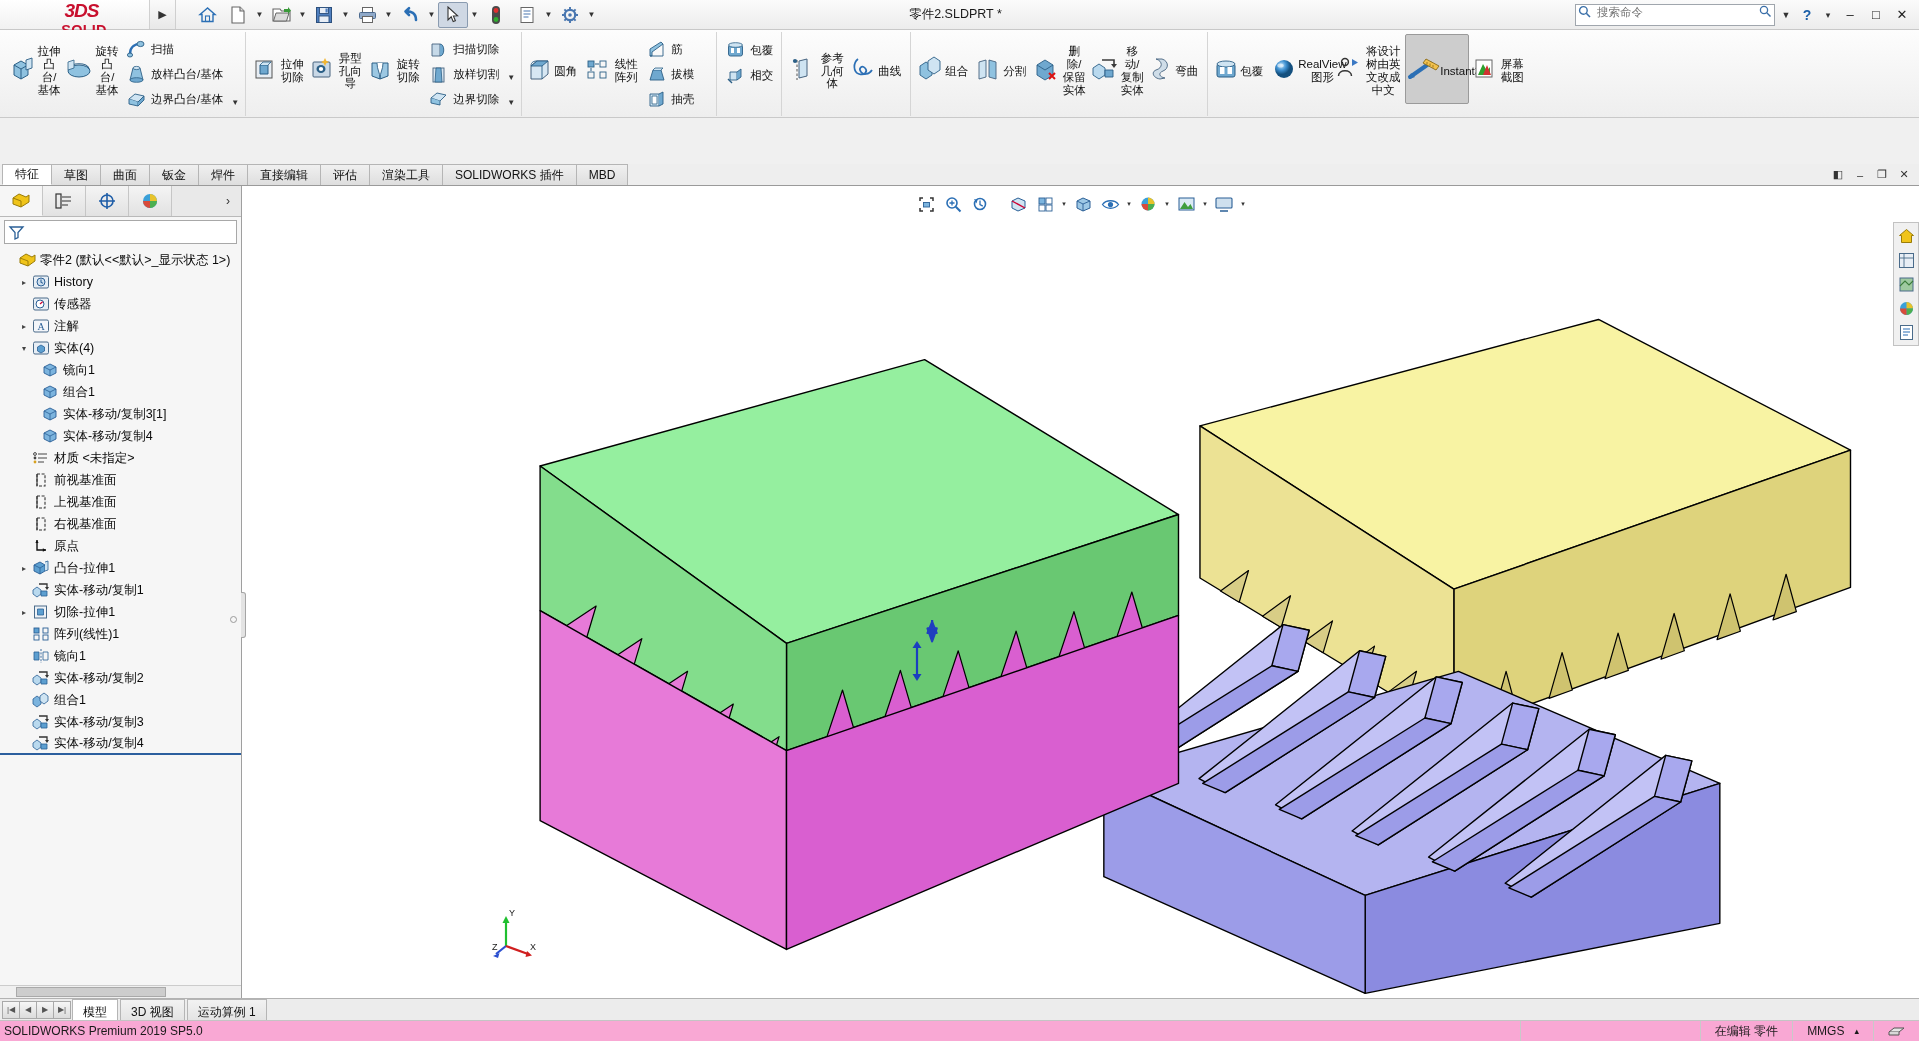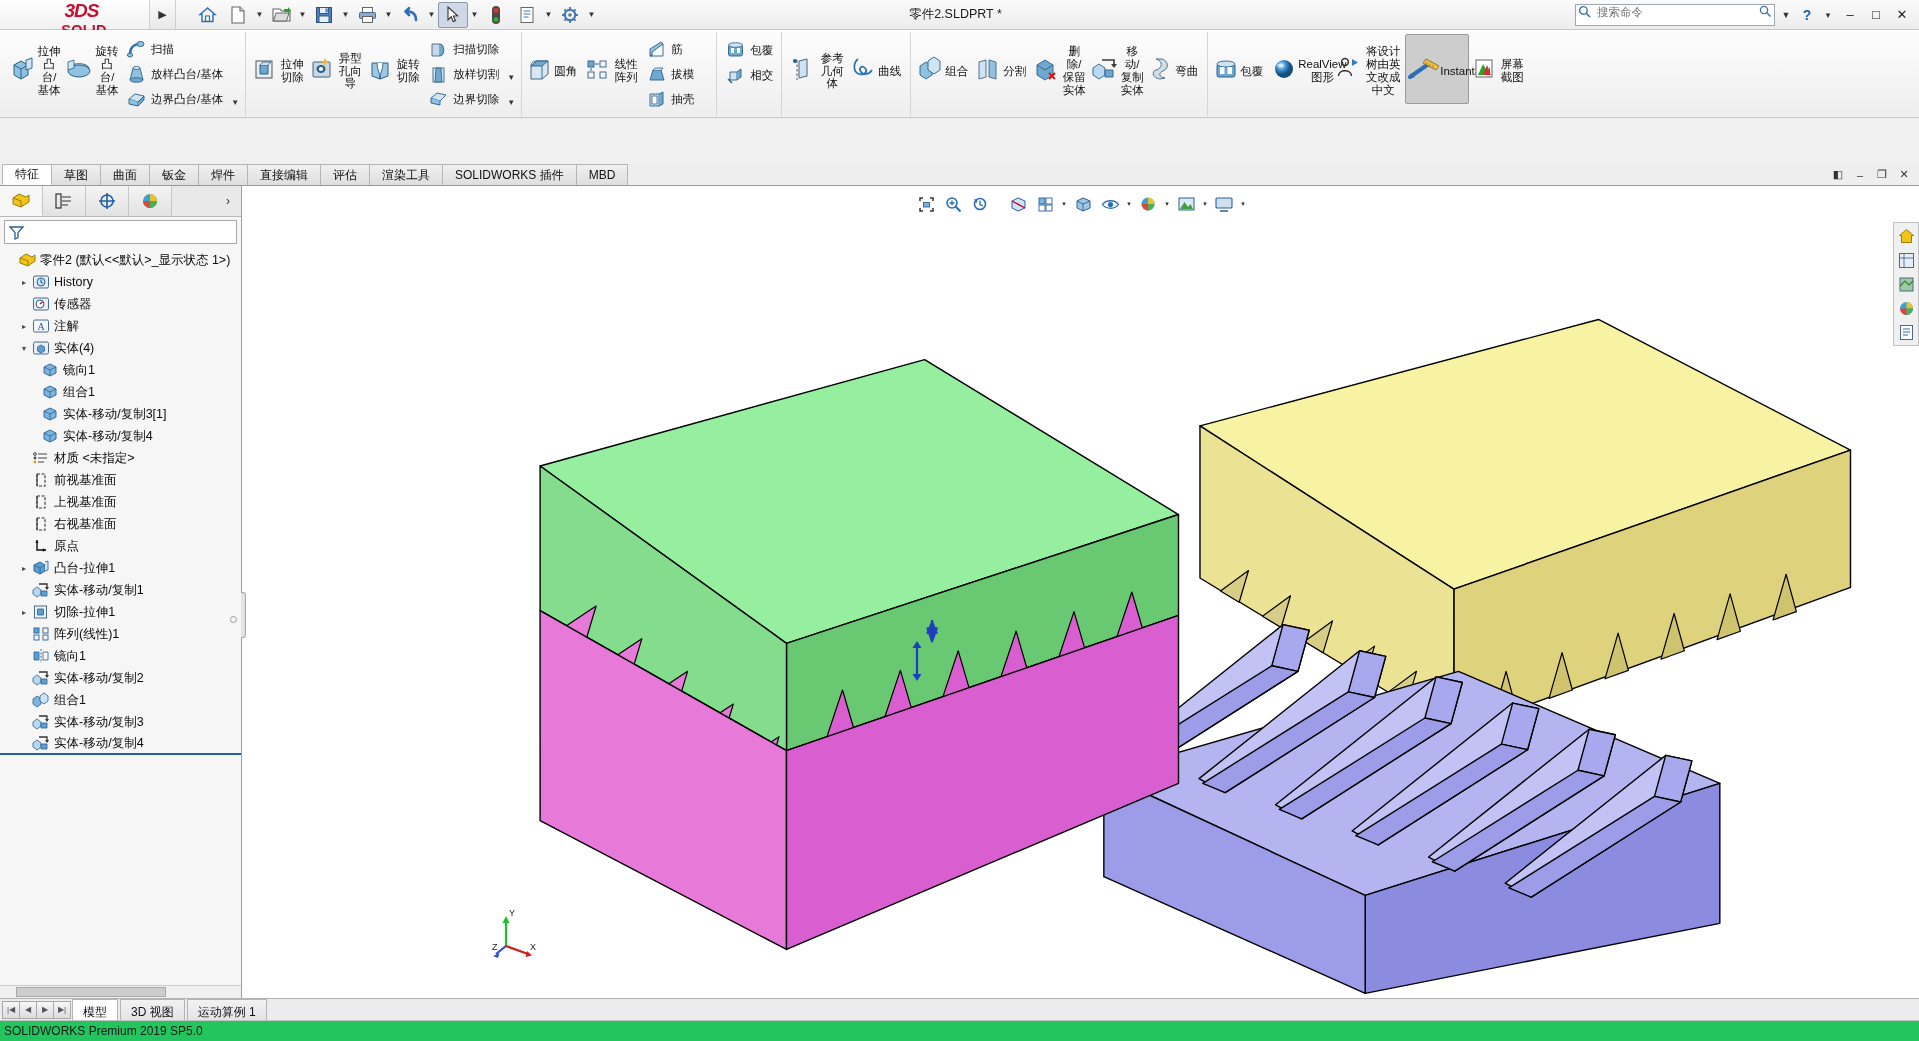--- a/index.html
+++ b/index.html
@@ -104,21 +104,21 @@
   .triad { position:absolute; left:250px; bottom:36px; width:56px; height:58px; }
 
   
   .btmstrip { height:22px; background:#ececec; border-top:1px solid #b2b2b2; display:flex; align-items:stretch; flex:0 0 22px;}
   .navbtns { display:flex; align-items:center; padding-left:2px; gap:0;}
   .navbtn { width:18px; height:18px; display:flex; align-items:center; justify-content:center;
       background:linear-gradient(#f6f6f6,#dcdcdc); border:1px solid #a9a9a9; font-size:8px; color:#555; margin-right:-1px;}
   .btab { height:26px; padding:0 10px; display:flex; align-items:center; font-size:12px; color:#111;
      background:linear-gradient(#f2f2f2,#e0e0e0); border:1px solid #b5b5b5; border-bottom:none; margin-left:2px;}
   .btab.active { background:#ffffff; }
-  .statusbar { height:21px; background:#22c55e; border-top:1px solid #c4c4c4; display:flex; align-items:center;
+  .statusbar { height:21px; background:#f9a8d4; border-top:1px solid #c4c4c4; display:flex; align-items:center;
      font-size:12px; color:#1a1a1a; padding-left:4px; flex:0 0 21px;}
   .sb-right { margin-left:auto; display:flex; align-items:center; height:21px;}
   .sb-cell { padding:0 14px; height:21px; display:flex; align-items:center; border-left:1px solid #c9c9c9;}
   .sb-spacer { width:180px; height:21px; border-left:1px solid #c9c9c9;}
   .hsb { height:13px; background:#f0f0f0; border-top:1px solid #ccc; position:relative;}
   .hsb .thumb { position:absolute; left:16px; top:1px; height:10px; width:150px; background:#cdcdcd; border:1px solid #a9a9a9;}
   .vscroll-dot { position:absolute; right:4px; top:50%; width:7px; height:7px; border:1px solid #9b9b9b; border-radius:50%;}
 </style>
 </head>
 <body>
@@ -1177,14 +1177,28 @@
     <div class="btab">
         <span>3D 视图</span>
       </div>
     <div class="btab">
         <span>运动算例 1</span>
       </div>
   </div>
 
   <div class="statusbar">
     <span>SOLIDWORKS Premium 2019 SP5.0</span>
+    <div class="sb-right">
+      <div class="sb-spacer"></div>
+      <div class="sb-cell">在编辑 零件</div>
+      <div class="sb-cell">
+        <span>MMGS</span>
+        <span style="margin-left:10px;font-size:9px">▴</span>
+      </div>
+      <div class="sb-cell">
+        <svg width="17" height="14" viewBox="0 0 17 14">
+            <path d="M1 8 L6 4 L16 4 L11 8 Z" fill="#e6e6e6" stroke="#555" stroke-width="1"></path>
+            <path d="M1 8 L1 11 L11 11 L11 8" fill="#d8d8d8" stroke="#555" stroke-width="1"></path>
+          </svg>
+      </div>
+    </div>
   </div>
 </div>
 
 </body></html>

